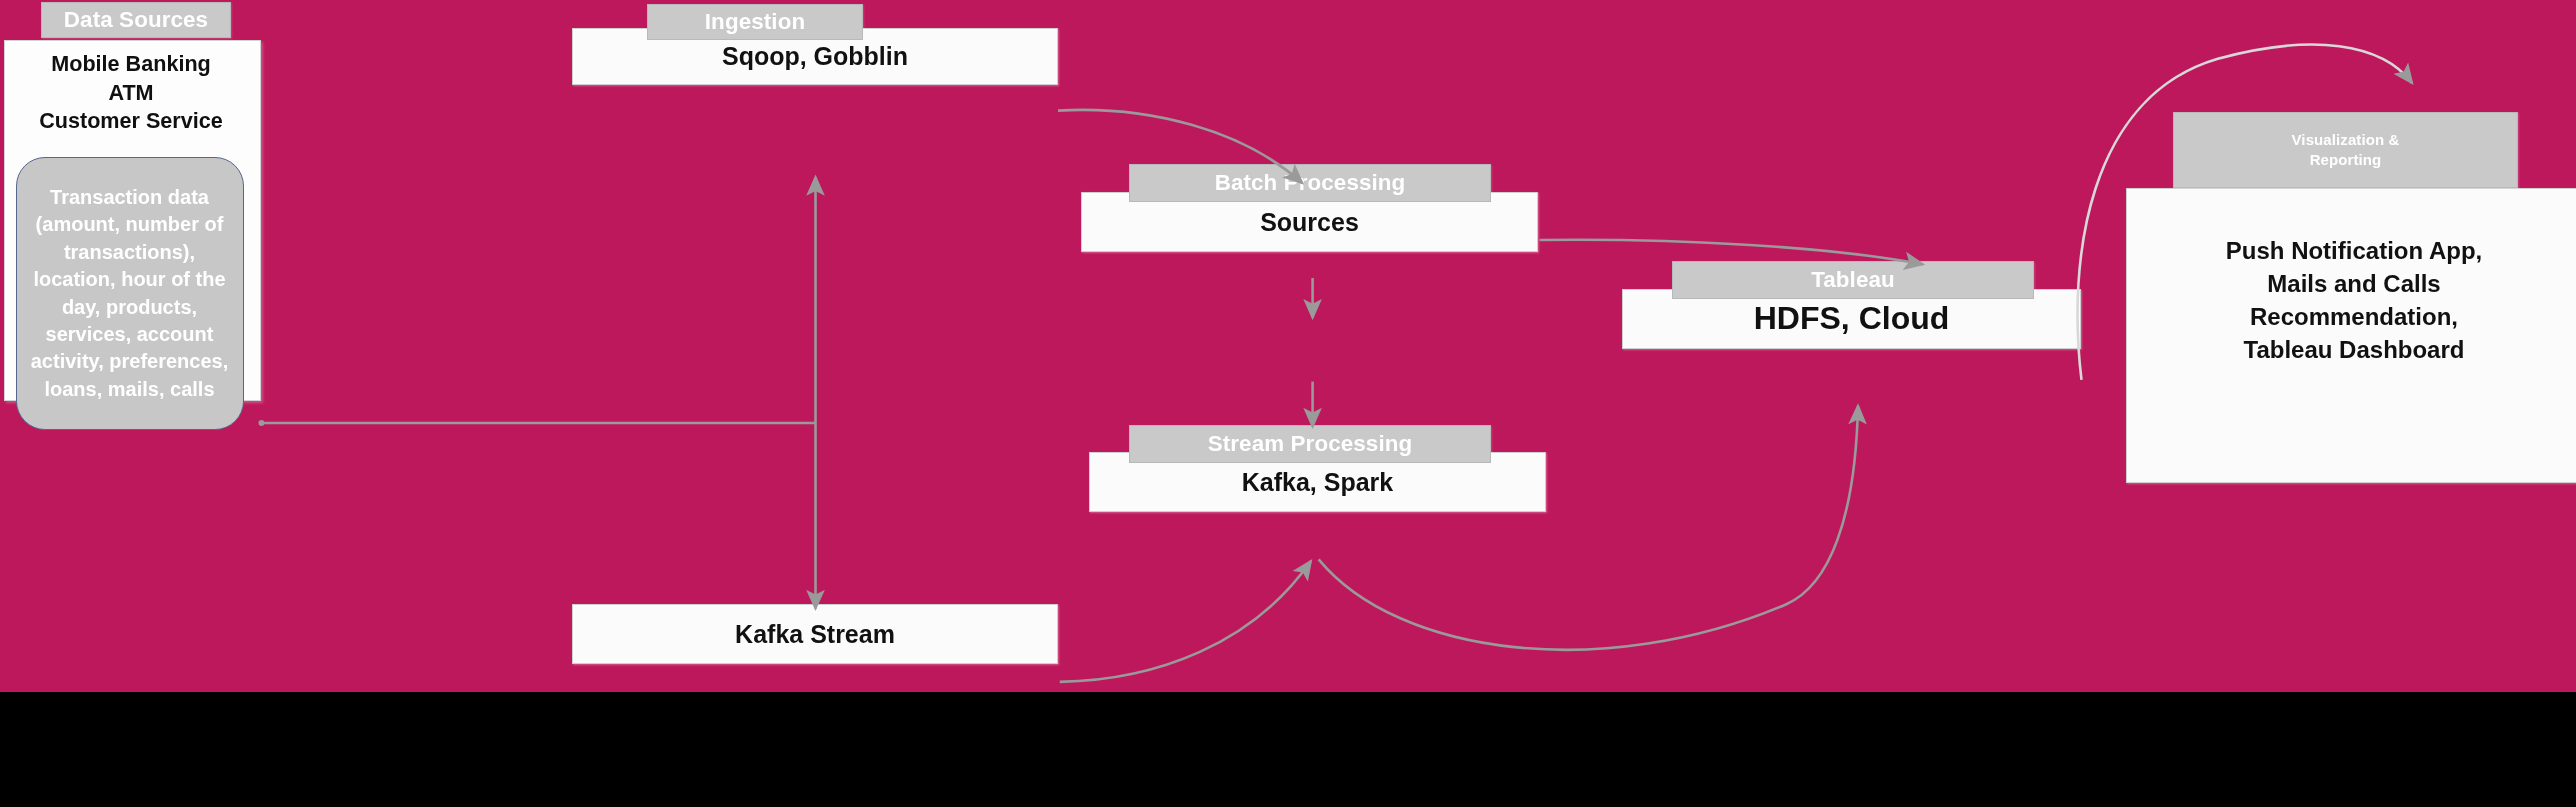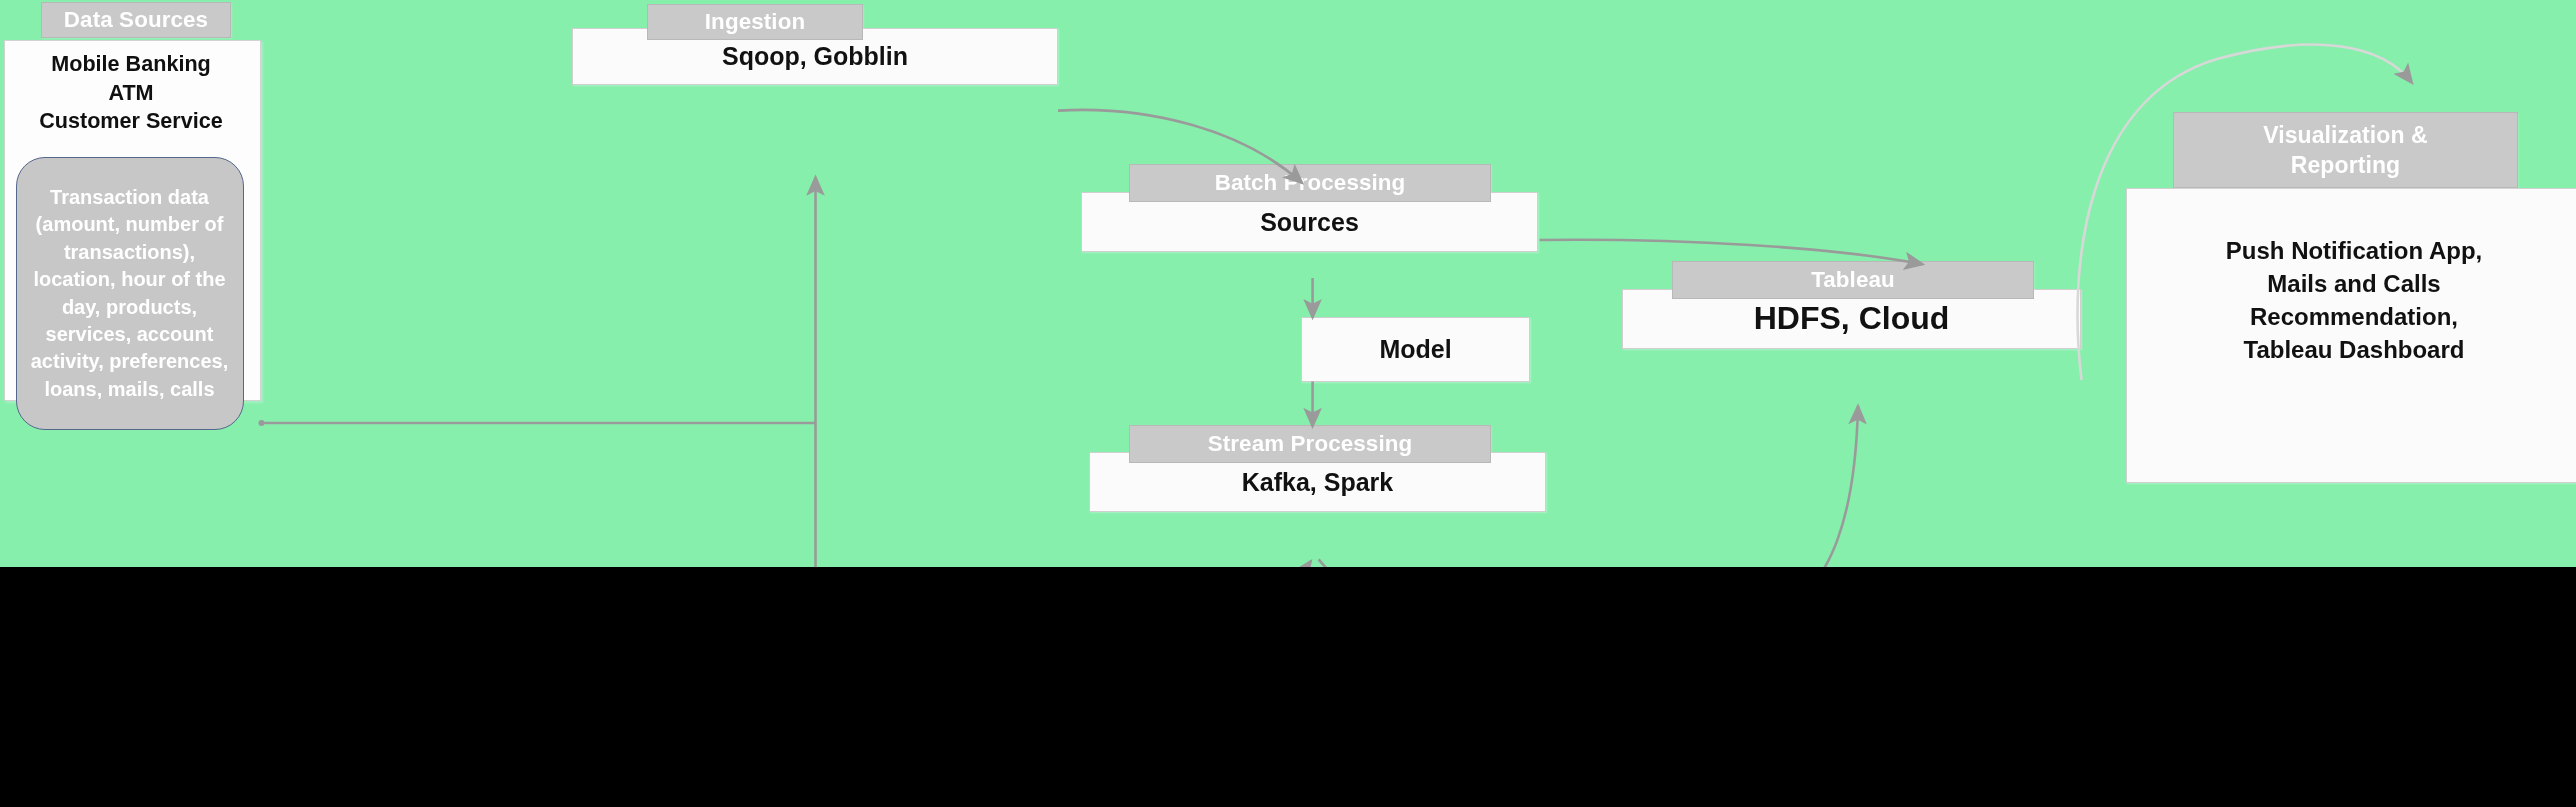--- a/index.html
+++ b/index.html
@@ -3,22 +3,22 @@
 <meta charset="utf-8">
 <style>
   html, body {
     margin: 0;
     padding: 0;
     background: #000000;
   }
   #canvas {
     position: relative;
     width: 2576px;
-    height: 567px;
-    background: #86efac;
+    height: 692px;
+    background: #be185d;
     overflow: hidden;
     font-family: "Liberation Sans", sans-serif;
   }
 
   
   .hdr {
     position: absolute;
     background: #c9c9c9;
     color: #ffffff;
     font-weight: 700;
@@ -154,29 +154,28 @@
 Customer Service</div>
 
   <div class="hdr" style="left:647px; top:3.5px; width:216px; height:36px; font-size:22.4px;">Ingestion</div>
   <div class="body" style="left:572px; top:28px; width:486px; height:57px; font-size:25px;">Sqoop, Gobblin</div>
 
   <div class="body" style="left:572px; top:604px; width:486px; height:60px; font-size:25px;">Kafka Stream</div>
 
   <div class="hdr" style="left:1129px; top:164px; width:362px; height:38px; font-size:22.4px;">Batch Processing</div>
   <div class="body" style="left:1081px; top:192px; width:457px; height:60px; font-size:25px;">Sources</div>
 
-  <div class="body" style="left:1301px; top:317px; width:229px; height:65px; font-size:25px;">Model</div>
 
   <div class="hdr" style="left:1129px; top:425px; width:362px; height:38px; font-size:22.4px;">Stream Processing</div>
   <div class="body" style="left:1081px; top:452px; width:457px; height:60px; font-size:25px;margin-left:8px;">Kafka, Spark</div>
 
   <div class="hdr" style="left:1672px; top:261px; width:362px; height:38px; font-size:22.4px;">Tableau</div>
   <div class="body" style="left:1622px; top:289px; width:459px; height:60px; font-size:32px;">HDFS, Cloud</div>
 
-  <div class="hdr" style="left:2173px; top:112px; width:345px; height:76px; font-size:23px;
+  <div class="hdr" style="left:2173px; top:112px; width:345px; height:76px; font-size:15px;
               white-space:pre-line; line-height:1.32;">Visualization &amp;
 Reporting</div>
   <div class="body top-align" style="left:2120px; top:188px; width:456px; height:295px; font-size:24px;
               white-space:pre-line; padding-top:46px; line-height:1.37;">Push Notification App,
 Mails and Calls
 Recommendation,
 Tableau Dashboard</div>
 
 </div>
 

